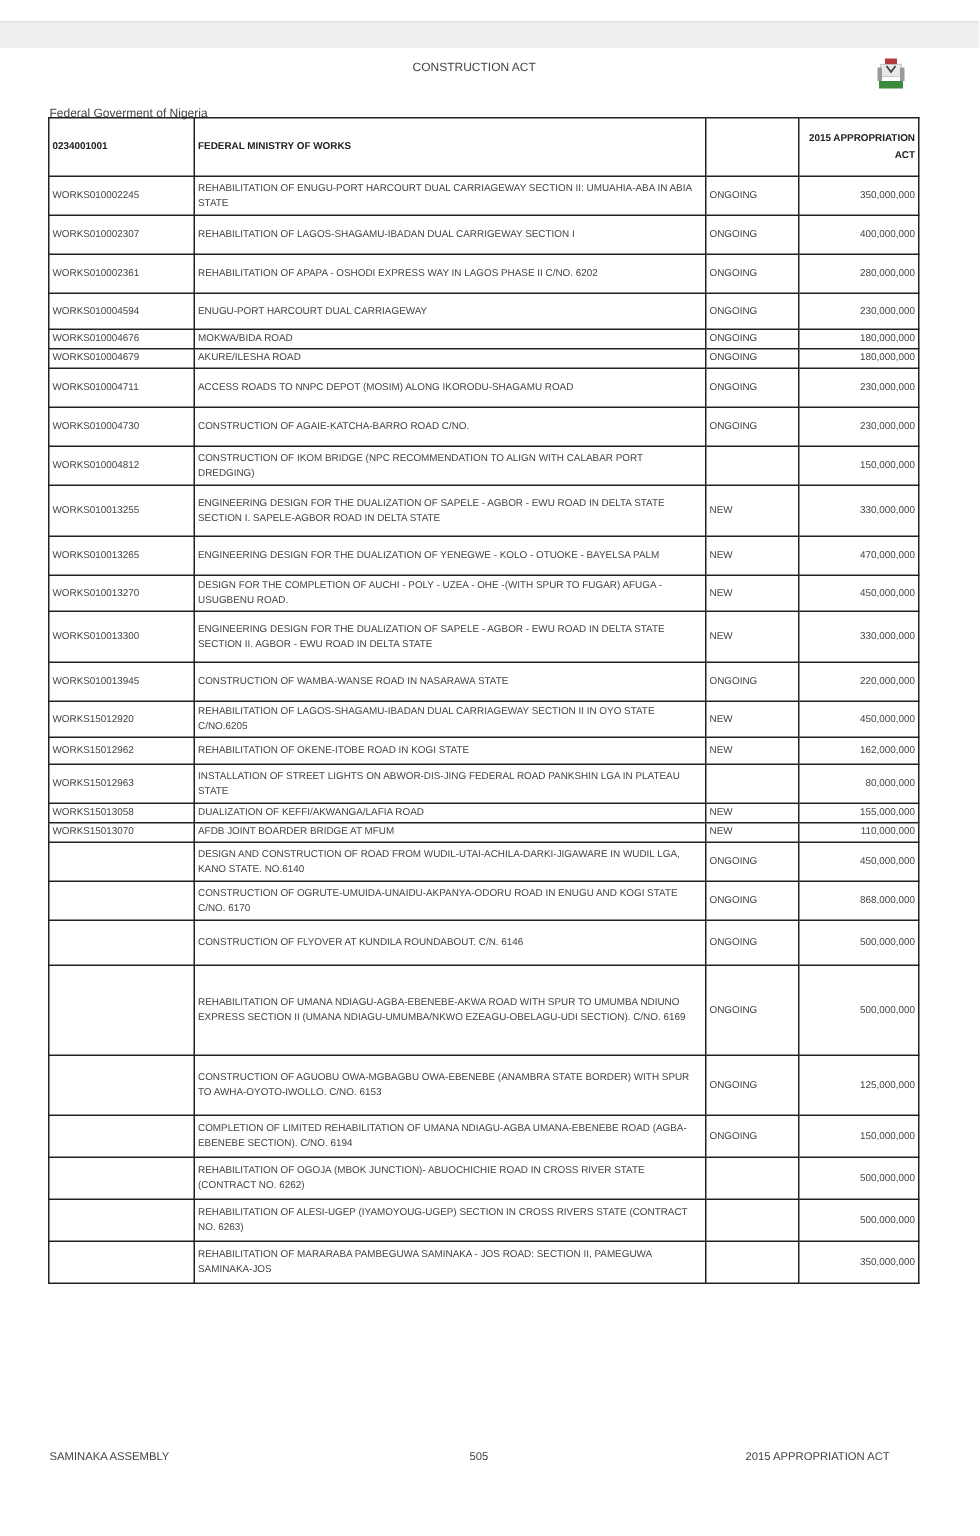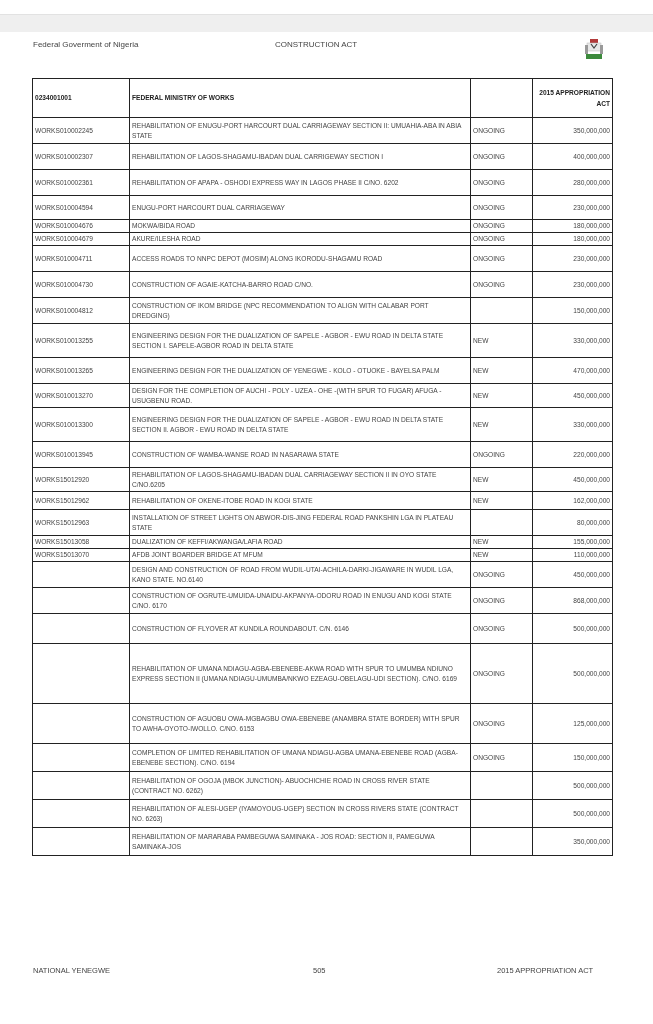--- a/index.html
+++ b/index.html
@@ -1,21 +1,21 @@
 <!DOCTYPE html>
 <html><head>
 <meta charset="utf-8">
 <style>
   html,body{margin:0;padding:0;}
   body{width:653px;height:1024px;background:#fff;position:relative;overflow:hidden;font-family:"Liberation Sans",sans-serif;color:#333;}
   .topbar{position:absolute;left:0;top:0;width:653px;height:14px;background:#fff;}
   .topband{position:absolute;left:0;top:14px;width:653px;height:18px;background:#efefef;border-top:1px solid #e2e2e2;}
   .page{position:absolute;left:0;top:32px;width:653px;height:992px;background:#fff;}
   .hdr{position:absolute;top:40px;font-size:8px;color:#444;}
-  .hdr.l{left:33px;}
+  .hdr.l{left:33px;margin-top:31px;}
   .hdr.c{left:275px;}
   .arms{position:absolute;left:583px;top:37px;width:22px;height:24px;}
   table{position:absolute;left:32px;top:78px;width:578px;border-collapse:collapse;table-layout:fixed;}
   td{border:1.2px solid #222;font-size:6.6px;line-height:10px;padding:1px 2px;vertical-align:middle;color:#444;text-transform:uppercase;}
   td.code{width:92px;}
   td.desc{width:336px;}
   td.stat{width:57px;}
   td.amt{width:75px;text-align:right;}
   tr.head td{font-weight:bold;color:#222;height:36px;}
   tr.head td.amt{line-height:11px;}
@@ -215,15 +215,15 @@
       </tr>
       <tr style="height: 28px;">
         <td class="code"></td>
         <td class="desc">REHABILITATION OF MARARABA PAMBEGUWA SAMINAKA - JOS ROAD: SECTION II, PAMEGUWA SAMINAKA-JOS</td>
         <td class="stat"></td>
         <td class="amt">350,000,000</td>
       </tr>
     </tbody>
 </table>
 
-<div class="footer l">NATIONAL YENEGWE</div>
+<div class="footer l">SAMINAKA ASSEMBLY</div>
 <div class="footer c">505</div>
 <div class="footer r">2015 APPROPRIATION ACT</div>
 
 </body></html>

